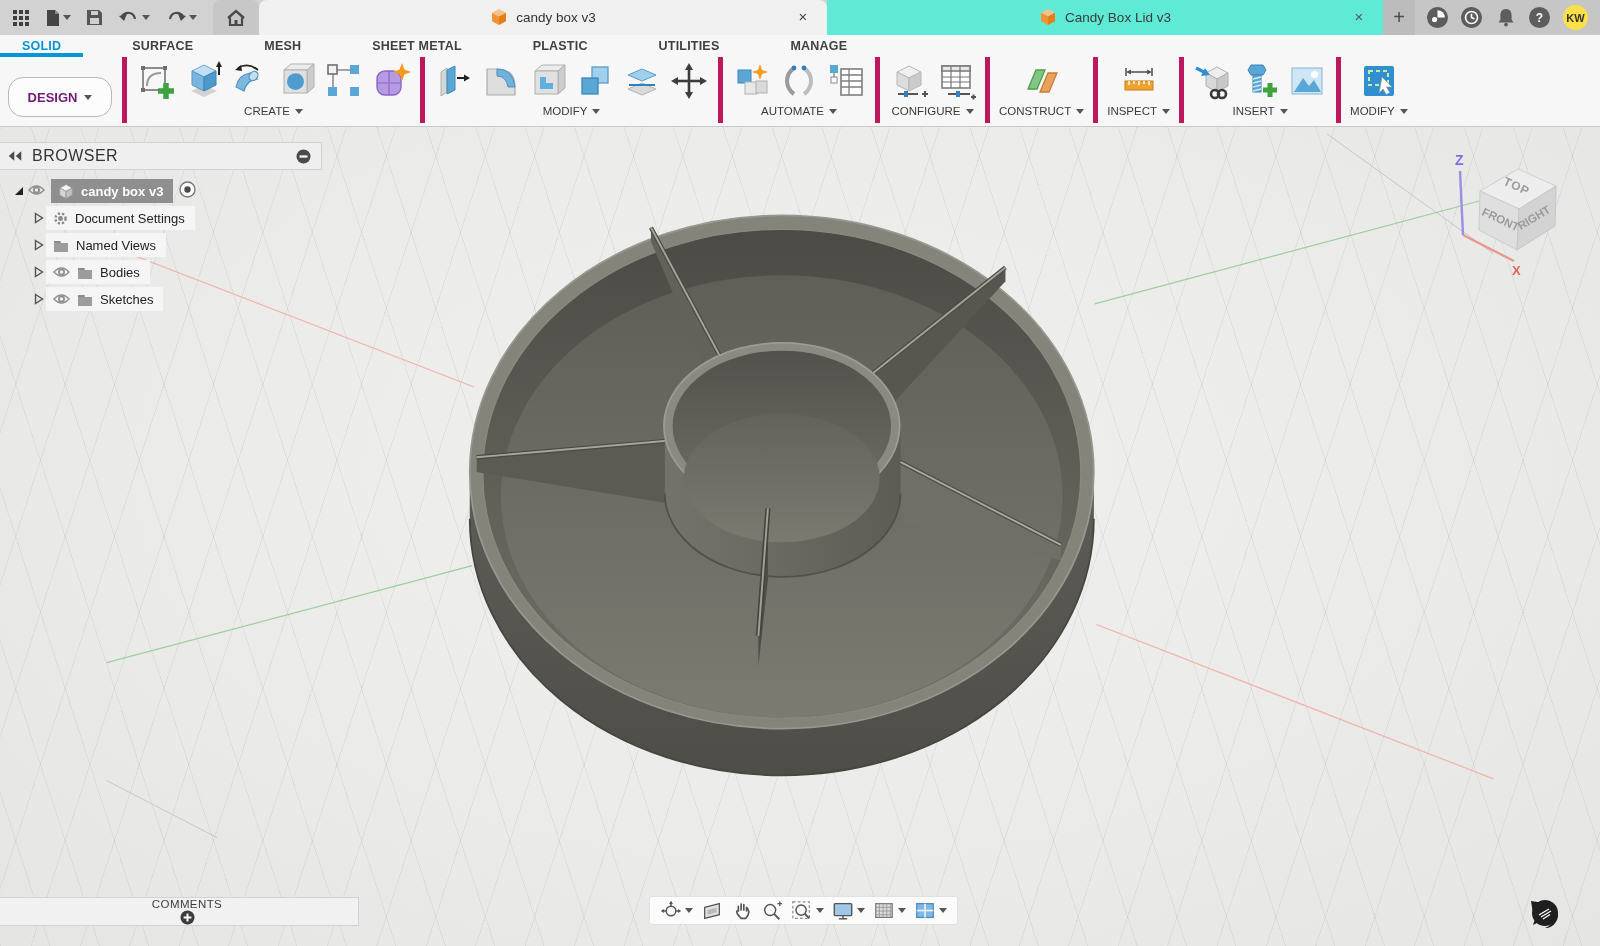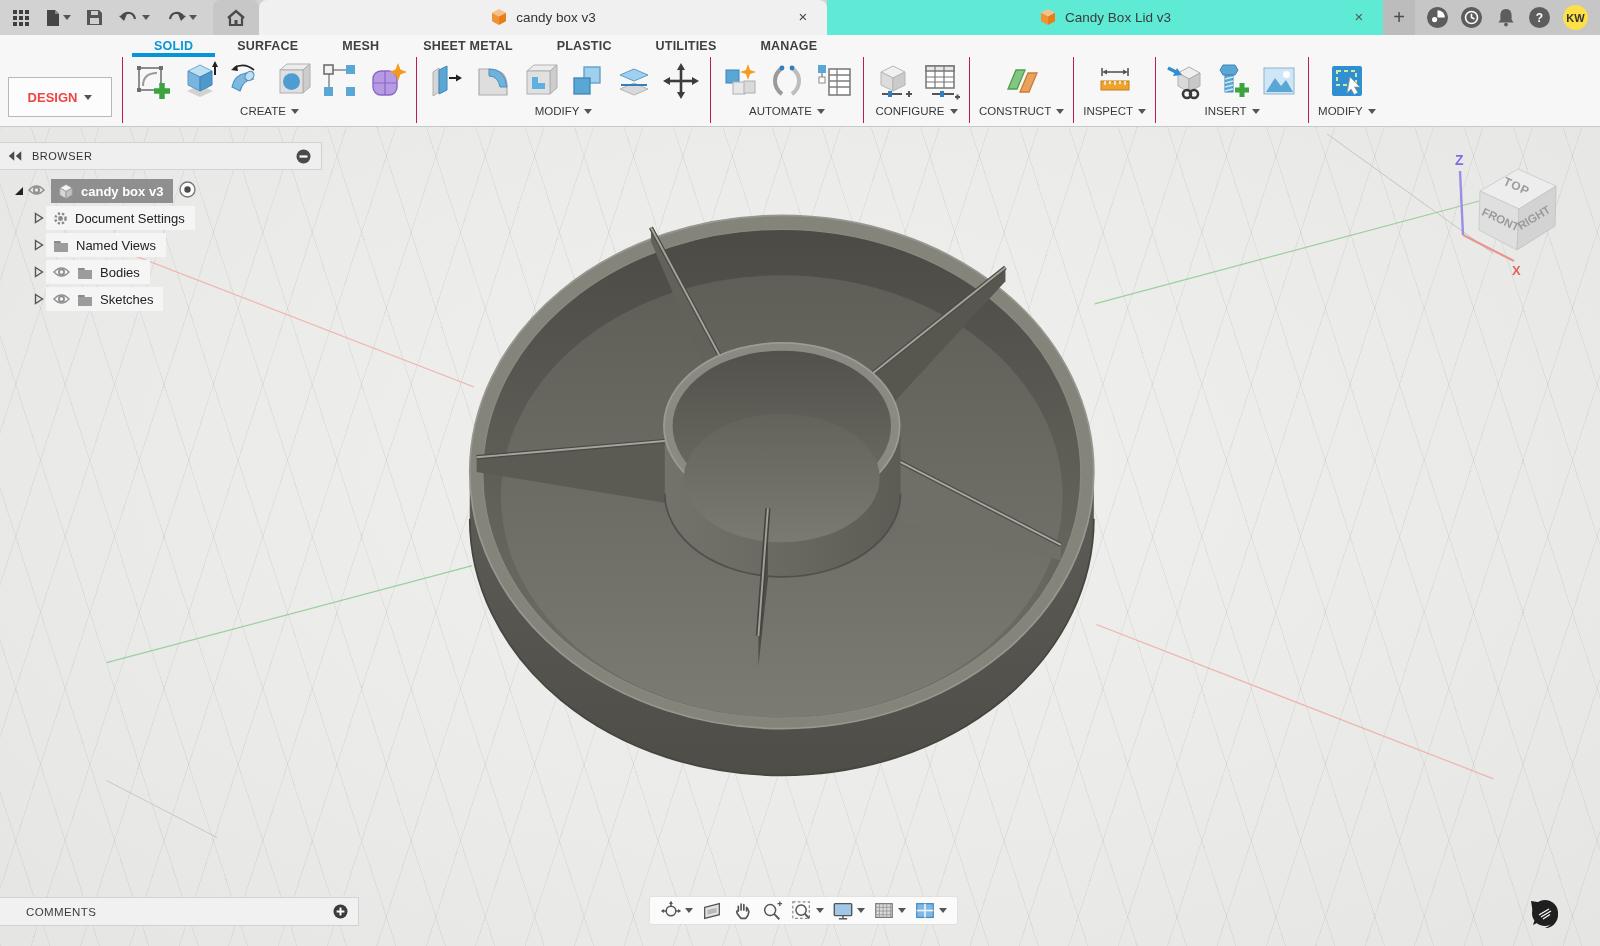--- a/index.html
+++ b/index.html
@@ -15,57 +15,57 @@
   .doc-tab.active{width:568px;background:#f0f0f0;border-radius:8px 8px 0 0;}
   .doc-tab.inactive{flex:1;background:#5eead4;color:#3c3c3c;}
   .tab-close{position:absolute;right:14px;top:7px;font-size:15px;color:#444;line-height:20px;width:20px;text-align:center;cursor:pointer;}
   .newtab-tile{width:32px;background:#bcbcbc;display:flex;align-items:center;justify-content:center;font-size:20px;color:#4c4c4c;cursor:pointer;}
   .tb-right{display:flex;align-items:center;gap:13px;background:#c6c6c6;padding:0 12px;}
   .circle-ic{width:21px;height:21px;border-radius:50%;background:#5d5d5d;display:flex;align-items:center;justify-content:center;color:#fff;font-size:12px;font-weight:bold;cursor:pointer;}
   .avatar{width:25px;height:25px;border-radius:50%;background:#fde047;color:#333;font-size:11px;font-weight:bold;display:flex;align-items:center;justify-content:center;cursor:pointer;}
 
   
   .ribbon{position:absolute;top:35px;left:0;right:0;height:91px;background:#f7f7f7;border-bottom:1px solid #c8c8c8;}
-  .rtabs{display:flex;padding-left:132px;height:22px;align-items:center;}
+  .rtabs{display:flex;height:22px;align-items:center;gap:27px;}
   .rtab{height:22px;line-height:22px;padding:0 22px;font-size:12.5px;font-weight:bold;color:#404040;letter-spacing:.2px;cursor:pointer;}
   .rtab.active{color:#0696d7;box-shadow:inset 0 -4px 0 #0696d7;}
   .rbody{display:flex;align-items:stretch;height:66px;}
-  .design-box{margin:20px 10px 6px 8px;width:102px;border:1px solid #b9b9b9;border-radius:0;background:#fcfcfc;
-      display:flex;align-items:center;justify-content:center;gap:7px;font-size:13px;font-weight:bold;color:#ef4444;cursor:pointer;}
-  .rgroup{display:flex;flex-direction:column;align-items:center;justify-content:flex-start;padding:0 9px;border-left:1px solid #be185d;}
+  .design-box{margin:20px 10px 6px 8px;width:102px;border:1px solid #b9b9b9;border-radius:15px;background:#fcfcfc;
+      display:flex;align-items:center;justify-content:center;gap:7px;font-size:13px;font-weight:bold;color:#701a75;cursor:pointer;}
+  .rgroup{display:flex;flex-direction:column;align-items:center;justify-content:flex-start;padding:0 9px;border-left:5px solid #be185d;}
   .rgroup:first-of-type{border-left:none;}
   .ricons{display:flex;align-items:center;gap:7px;height:46px;margin-top:1px;}
   .ricon{width:40px;height:40px;display:flex;align-items:center;justify-content:center;cursor:pointer;border-radius:3px;}
   .glabel{font-size:11.5px;color:#3a3a3a;margin-top:1px;display:flex;align-items:center;gap:5px;cursor:pointer;}
   .caret{width:0;height:0;border-left:4px solid transparent;border-right:4px solid transparent;border-top:5px solid #555;display:inline-block;}
 
   
   .viewport{position:absolute;top:127px;bottom:0;left:0;right:0;
      background:radial-gradient(ellipse at 50% 42%, #f0f0ef 0%, #ebebea 55%, #e5e5e4 100%);}
   .viewport .gridlines{position:absolute;inset:0;
      background-image:
        repeating-linear-gradient(108deg, rgba(110,110,110,.10) 0 1px, transparent 1px 47px),
        repeating-linear-gradient(72deg,  rgba(110,110,110,.10) 0 1px, transparent 1px 47px);}
   svg text{font-family:"Liberation Sans",sans-serif;}
 
   
   .browser{position:absolute;left:0;top:15px;width:322px;}
   .browser-header{height:26px;background:#efefef;border:1px solid #d2d2d2;border-left:none;display:flex;align-items:center;gap:10px;padding:0 10px 0 8px;}
-  .browser-title{font-size:11px;color:#333;letter-spacing:.5px;flex:1;}
+  .browser-title{font-size:16px;color:#333;letter-spacing:.5px;flex:1;}
   .btree{padding:10px 0 0 0;}
   .brow{display:flex;align-items:center;height:22px;margin-bottom:5px;font-size:13px;color:#222;}
   .brow .tri{width:14px;display:flex;justify-content:center;margin-left:32px;cursor:pointer;}
   .brow.root .tri{margin-left:12px;}
   .lbox{background:rgba(245,245,245,.93);display:flex;align-items:center;gap:7px;padding:2px 10px 2px 7px;height:20px;cursor:pointer;}
   .lbox.selected{background:#8f8f8f;color:#fff;font-weight:bold;}
   .rooteye{margin:0 6px 0 2px;cursor:pointer;}
 
   
   .comments{position:absolute;left:0;top:770px;width:322px;height:27px;background:#f1f1f1;border:1px solid #d2d2d2;border-left:none;
-    display:flex;align-items:center;padding:0 10px 0 26px;}
+    display:flex;align-items:center;padding:0 10px 0 26px;flex-direction:column;}
   .comments span{font-size:11.5px;color:#3d3d3d;letter-spacing:.4px;flex:1;}
 
   
   .navbar{position:absolute;left:650px;top:770px;height:27px;background:rgba(252,252,252,.92);border-radius:2px;
     display:flex;align-items:center;gap:6px;padding:0 9px;box-shadow:0 0 2px rgba(0,0,0,.12);}
   .nbtn{display:flex;align-items:center;gap:3px;cursor:pointer;padding:1px;}
 
   
   .viewcube{position:absolute;right:28px;top:22px;cursor:pointer;}
   .chatbubble{position:absolute;right:40px;top:772px;cursor:pointer;}

